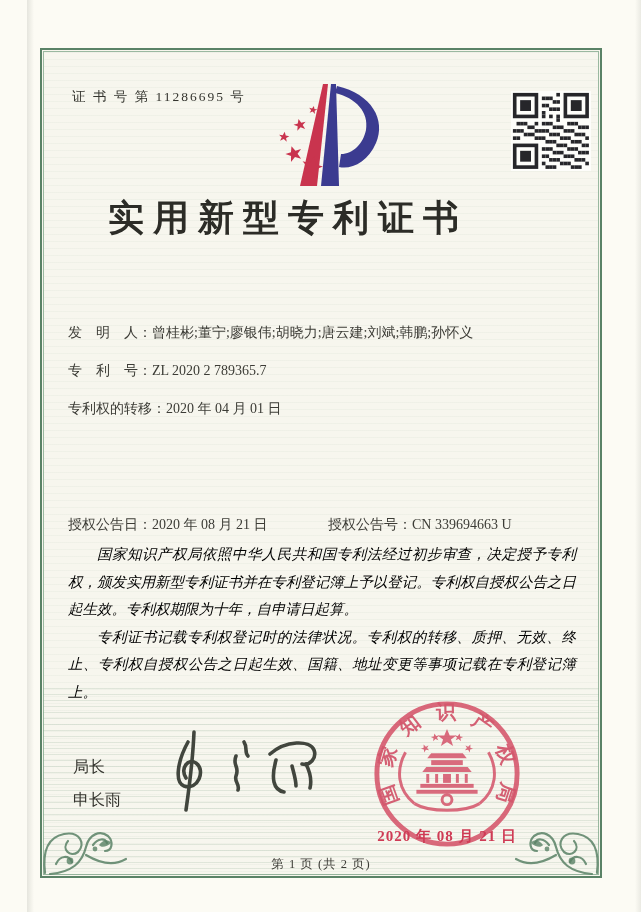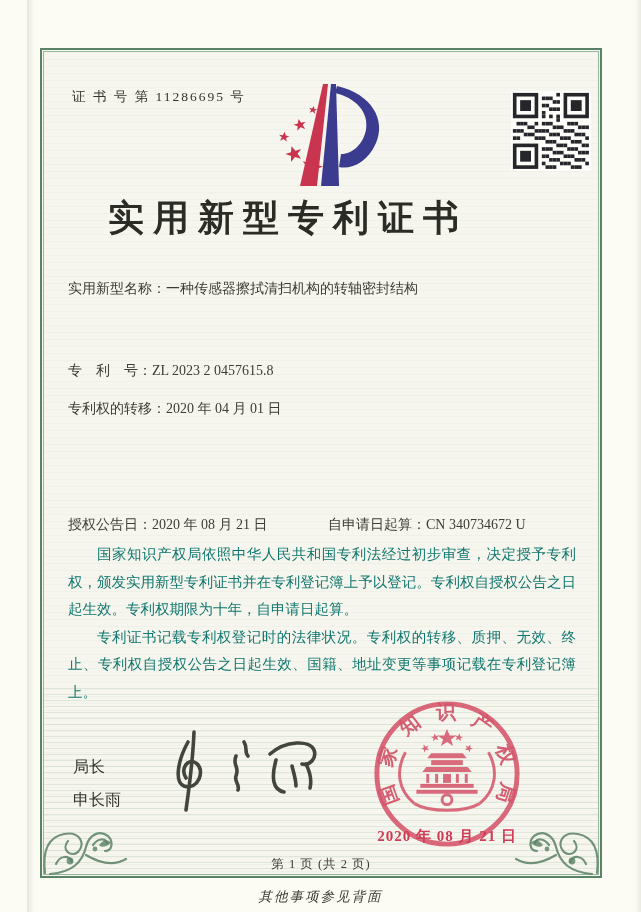--- a/index.html
+++ b/index.html
@@ -52,22 +52,22 @@
   }
   .row .lbl { flex:none; white-space:pre; }
   .row .val { flex:1; }
   .r1{top:278px} .r2{top:322px} .r3{top:360px} .r4{top:398px}
   .r5{top:436px} .r6{top:475px} .r7{top:514px}
   .r6 .val { max-width:402px; }
   .r7 .val-a { flex:none; width:176px; }
   .r7 .lbl-b { flex:none; white-space:pre; }
   .body-text {
     position:absolute; left:68px; top:541px; width:508px;
-    font-size:14.5px; line-height:27.5px; 
-    color:#0f766e; text-align:justify;
+    font-size:14.5px; line-height:27.5px; font-style:italic;
+    color:#000000; text-align:justify;
   }
   .body-text p { text-indent:2em; }
   .officials { position:absolute; left:73px; top:750px; font-size:16px; line-height:33px; color:#33332d; }
   .signature { position:absolute; left:158px; top:726px; width:180px; height:92px; }
   .seal { position:absolute; left:368px; top:695px; width:158px; height:158px; opacity:.92; }
   .seal-date {
     position:absolute; left:366px; top:827px; width:162px; text-align:center;
     font-size:15px; font-weight:600; letter-spacing:1px; color:#cf3b55; white-space:nowrap;
   }
   .footer-page {
@@ -259,37 +259,37 @@
       <rect x="36.199999999999996" y="78" width="3.8" height="3.8" fill="#26262a"></rect>
       <rect x="40" y="78" width="3.8" height="3.8" fill="#26262a"></rect>
       <rect x="43.8" y="78" width="3.8" height="3.8" fill="#26262a"></rect>
       <rect x="62.8" y="78" width="3.8" height="3.8" fill="#26262a"></rect>
       <rect x="66.6" y="78" width="3.8" height="3.8" fill="#26262a"></rect>
       <rect x="70.39999999999999" y="78" width="3.8" height="3.8" fill="#26262a"></rect>
     </svg>
 
   <div class="title">实用新型专利证书</div>
 
-  <div class="row r1">
-    <span class="lbl">实用新型名称：</span>
-    <span class="val">一种传感器擦拭清扫机构的转轴密封结构</span>
+  <div class="row r2">
+    <span class="lbl">发　明　人：</span>
+    <span class="val">曾桂彬;董宁;廖银伟;胡晓力;唐云建;刘斌;韩鹏;孙怀义</span>
   </div>
   <div class="row r3">
     <span class="lbl">专　利　号：</span>
-    <span class="val">ZL 2023 2 0457615.8</span>
+    <span class="val">ZL 2020 2 789365.7</span>
   </div>
   <div class="row r4">
     <span class="lbl">专利权的转移：</span>
     <span class="val">2020 年 04 月 01 日</span>
   </div>
   <div class="row r7">
     <span class="lbl">授权公告日：</span>
     <span class="val val-a">2020 年 08 月 21 日</span>
-    <span class="lbl lbl-b">自申请日起算：</span>
-    <span class="val">CN 340734672 U</span>
+    <span class="lbl lbl-b">授权公告号：</span>
+    <span class="val">CN 339694663 U</span>
   </div>
 
   <div class="body-text">
     <p>国家知识产权局依照中华人民共和国专利法经过初步审查，决定授予专利权，颁发实用新型专利证书并在专利登记簿上予以登记。专利权自授权公告之日起生效。专利权期限为十年，自申请日起算。</p>
     <p>专利证书记载专利权登记时的法律状况。专利权的转移、质押、无效、终止、专利权自授权公告之日起生效、国籍、地址变更等事项记载在专利登记簿上。</p>
   </div>
 
   <div class="officials">
     <div>局长</div>
     <div>申长雨</div>
@@ -337,14 +337,13 @@
     <g fill="none" stroke="#d34b63" stroke-width="3" opacity=".88">
       <path d="M38,58 C28,76 30,96 47,110"></path>
       <path d="M122,58 C132,76 130,96 113,110"></path>
       <path d="M47,110 C62,119 98,119 113,110"></path>
       <circle cx="80" cy="106" r="5"></circle>
     </g>
   </svg>
   <div class="seal-date">2020 年 08 月 21 日</div>
 
   <div class="footer-page">第 1 页 (共 2 页)</div>
-  <div class="back-note">其他事项参见背面</div>
 </div>
 
 </body></html>

